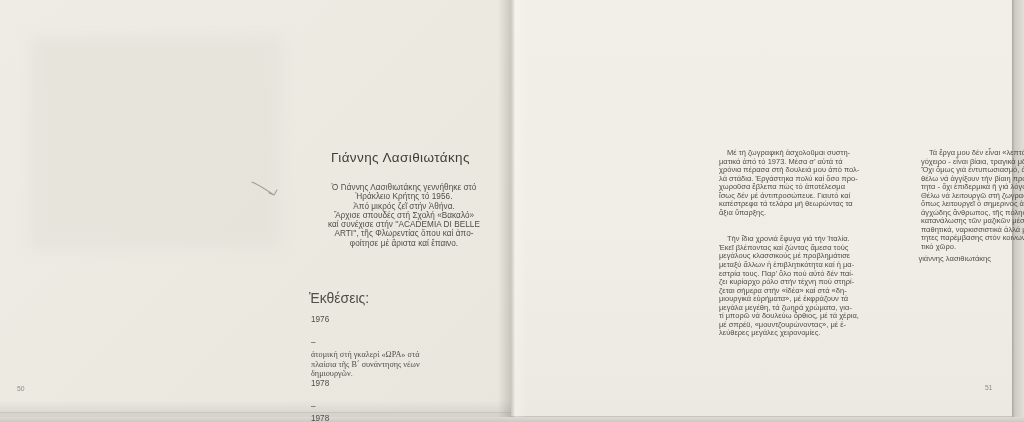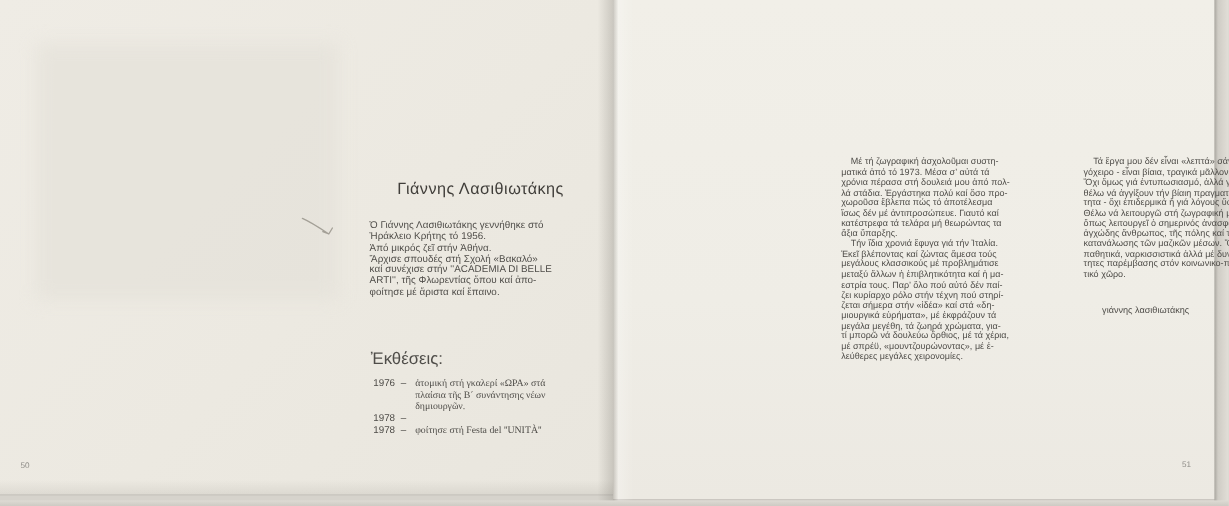--- a/index.html
+++ b/index.html
@@ -19,33 +19,33 @@
   .edge-right{position:absolute;left:1012px;top:0;width:12px;height:422px;
     background:linear-gradient(90deg,#a9a69f 0%,#cfccc5 25%,#e2dfd8 100%);}
   .edge-bottom{position:absolute;left:0;top:417px;width:1024px;height:5px;
     background:linear-gradient(180deg,#dedbd4 0%,#ccc9c2 100%);}
   .shadow-bl{position:absolute;left:0;top:400px;width:511px;height:12px;
     background:linear-gradient(180deg,rgba(0,0,0,0) 0%,rgba(110,106,98,.12) 100%);}
 
   .title{position:absolute;left:331px;top:150px;font-size:13.5px;color:#403e3a;
     letter-spacing:.4px;white-space:pre;}
   .bio{position:absolute;left:308px;top:183px;width:192px;font-size:8.2px;
-    line-height:9.25px;white-space:pre;letter-spacing:.05px;}
+    line-height:9.25px;white-space:pre;letter-spacing:.05px;text-align:center;}
   .ex-head{position:absolute;left:309px;top:290px;font-size:14px;white-space:pre;}
   .ex-list{position:absolute;left:311px;top:315px;width:196px;font-size:8.2px;line-height:9.7px;}
-  .ex-row{display:flex;}
+  .ex-row{display:flex;flex-direction:column;}
   .ex-year{width:23px;flex:0 0 23px;white-space:pre;}
   .ex-dash{width:12px;flex:0 0 12px;white-space:pre;}
   .ex-lines{white-space:pre;font-family:Liberation Serif, serif;}
 
   .col{position:absolute;top:131px;width:150px;font-size:7.5px;line-height:8.55px;
     letter-spacing:.02px;}
   .col1{left:701px;}
   .col2{left:903px;}
-  .col p{margin:0;text-indent:8px;white-space:pre;}
+  .col p{margin:18px;text-indent:8px;white-space:pre;}
   .signature{position:absolute;left:853px;top:254px;width:138px;text-align:right;
     font-size:7.6px;white-space:pre;}
 
   .pagenum{position:absolute;font-size:6.8px;color:#8e8c87;white-space:pre;}
   .pagenum-left{left:17px;top:385px;}
   .pagenum-right{left:985px;top:384px;}
 
   .pencil-mark{position:absolute;left:250px;top:179px;width:32px;height:22px;}
 </style>
 </head>

